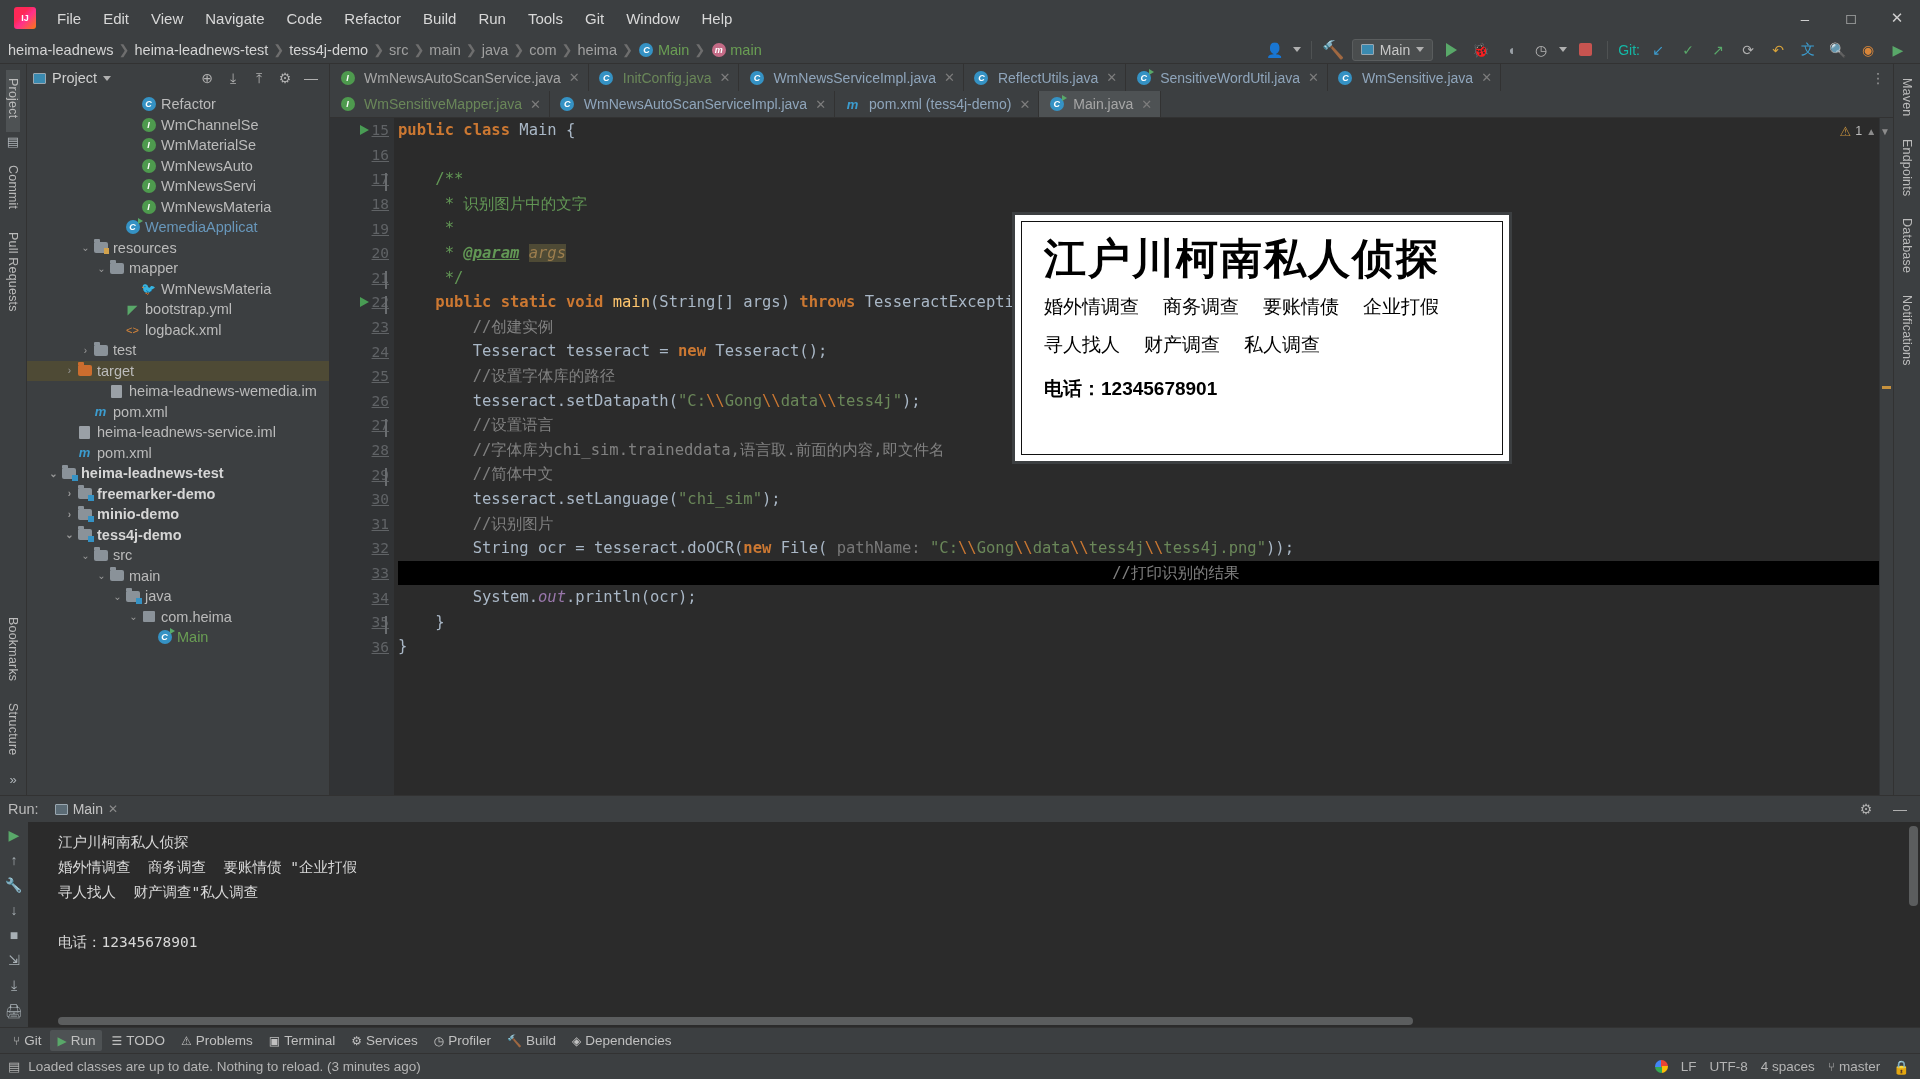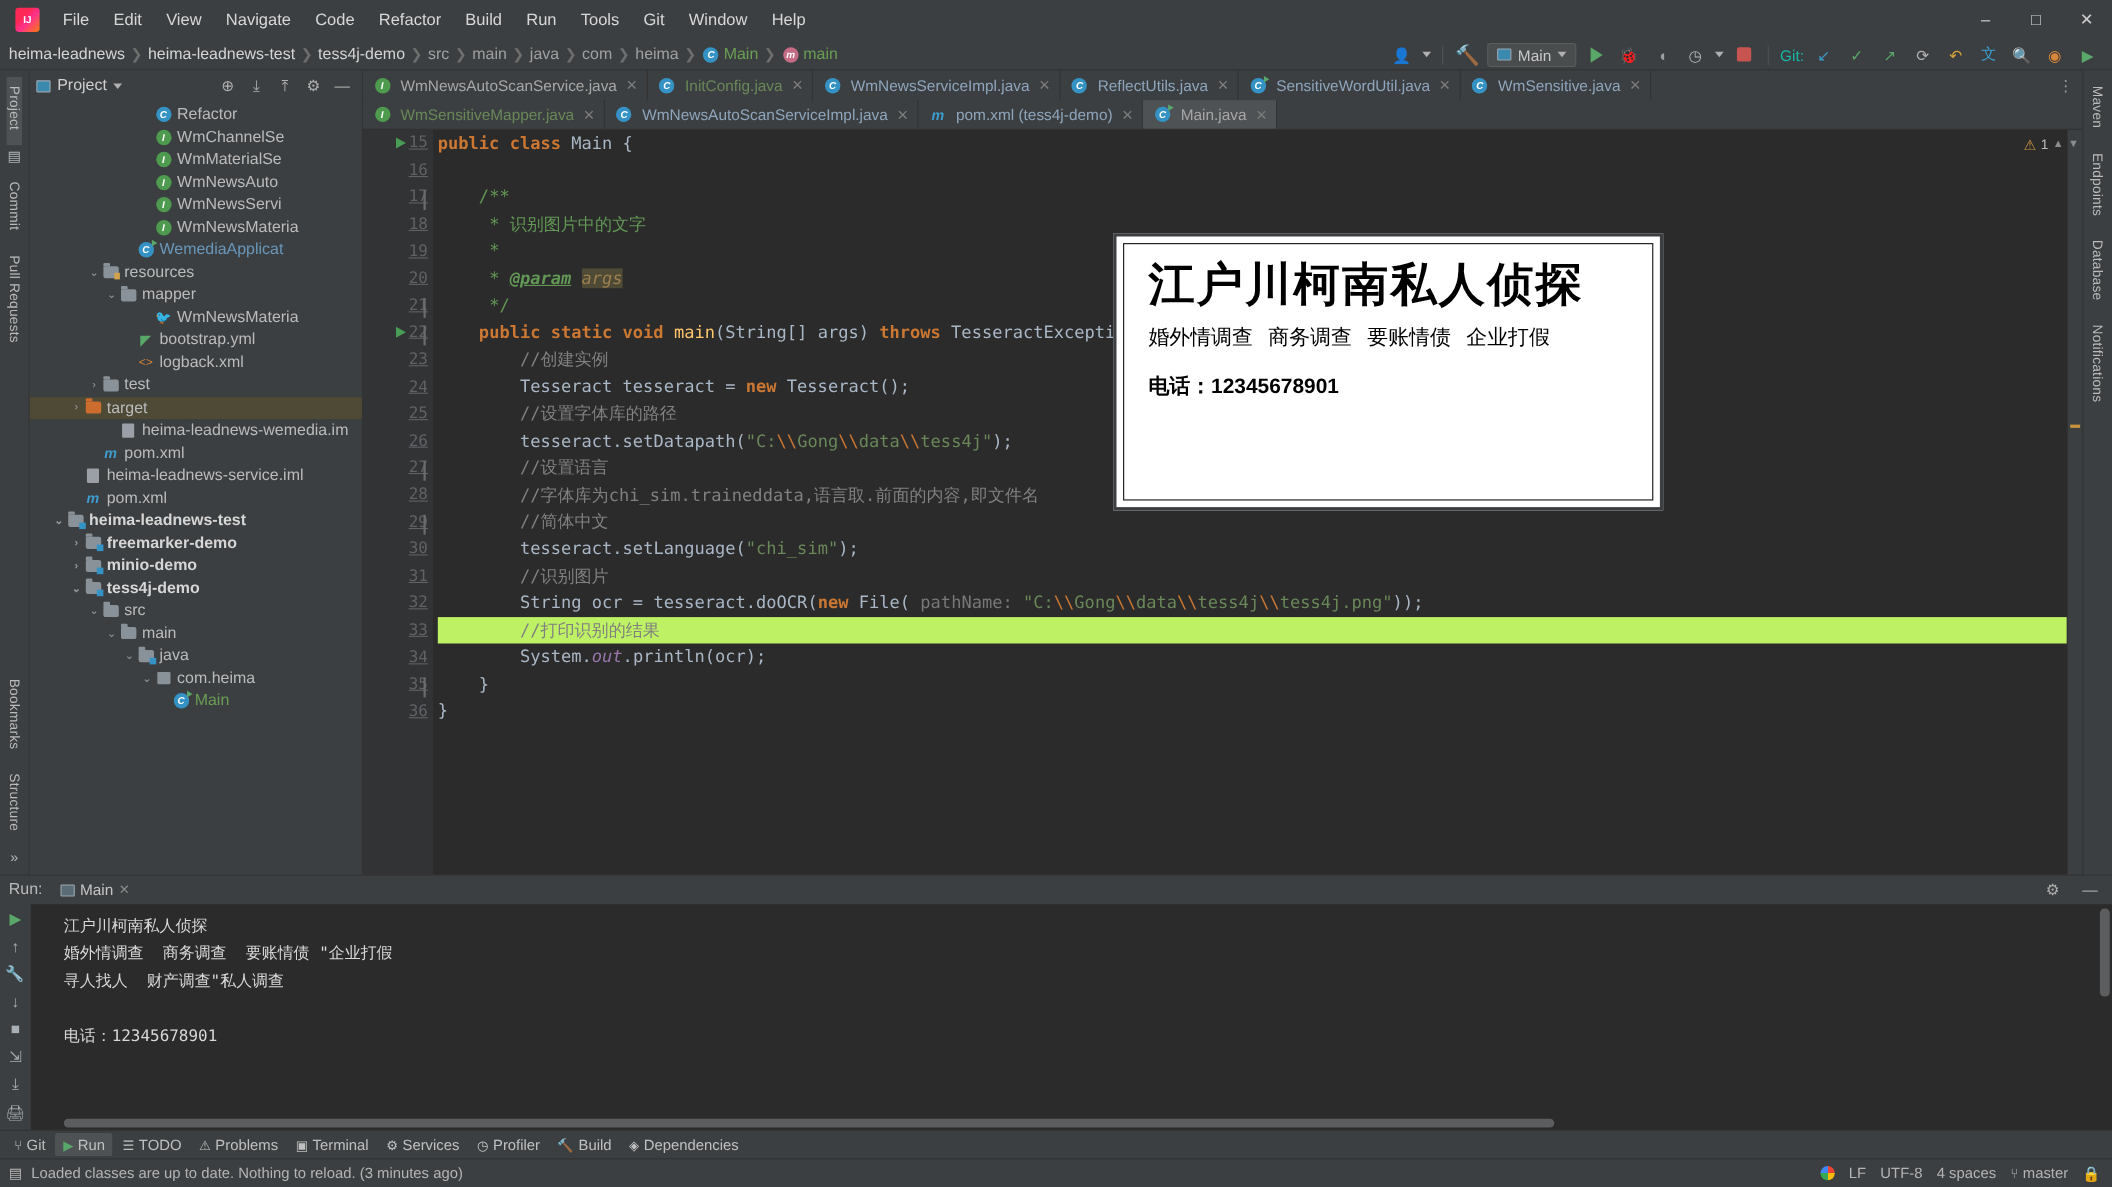--- a/index.html
+++ b/index.html
@@ -147,21 +147,21 @@
   .gline .runmark { position: absolute; left: 30px; width: 0; height: 0; border-left: 9px solid #499c54; border-top: 5.5px solid transparent; border-bottom: 5.5px solid transparent; }
   .foldcol { position: absolute; left: 55px; width: 11px; height: 11px; }
   .fold-box { width: 9px; height: 9px; border: 1px solid #6a6d70; position: relative; }
   .fold-box::after { content:""; position:absolute; left:1px; right:1px; top:3px; height:1px; background:#6a6d70; }
   .code {
     flex: 1; background: #2b2b2b; font-family: "DejaVu Sans Mono", monospace; font-size: 15.5px;
     line-height: 24.6px; color: #a9b7c6; white-space: pre; padding-left: 4px; position: relative;
     overflow: hidden;
   }
   .cl { height: 24.6px; }
-  .cl.cur { background: #bef264; }
+  .cl.cur { background: #000000; text-align: center; }
   .k { color: #cc7832; font-weight: bold; }
   .kk { color: #cc7832; }
   .s { color: #6a8759; }
   .cm { color: #808080; }
   .doc { color: #629755; }
   .tag { color: #629755; font-style: italic; text-decoration: underline; font-weight: bold; }
   .hl { background: #4e4a35; color: #9d7e4e; font-style: italic; }
   .ty { color: #a9b7c6; }
   .mth { color: #ffc66d; }
   .fld { color: #9876aa; font-style: italic; }
@@ -185,21 +185,21 @@
     display: flex; flex-direction: column; z-index: 30;
   }
   .imgcard-inner {
     flex: 1; border: 1px solid #111; padding: 14px 22px 10px 22px; color: #000;
     display: flex; flex-direction: column; gap: 2px;
   }
   .ic-title {
     font-family: "DejaVu Sans", sans-serif; font-size: 42px; font-weight: bold;
     letter-spacing: 2px; line-height: 1.1; color: #000; white-space: nowrap;
   }
-  .ic-row { font-size: 19px; color: #000; display: flex; gap: 14px; margin-top: 10px; white-space: nowrap; text-align: center; }
+  .ic-row { font-size: 19px; color: #000; display: flex; gap: 24px; margin-top: 10px; white-space: nowrap; text-align: center; }
   .ic-phone { font-size: 19px; font-weight: bold; color: #000; margin-top: 16px; }
 
   
   .runpanel { height: 232px; background: #3c3f41; display: flex; flex-direction: column; flex: none; border-top: 1px solid #323232; }
   .run-head { height: 26px; display: flex; align-items: center; padding: 0 8px; gap: 10px; flex: none; }
   .run-label { font-size: 14.5px; color: #bbb; }
   .run-tab { display: flex; align-items: center; gap: 5px; font-size: 14px; color: #c4c4c4; padding: 2px 6px; }
   .run-head-right { margin-left: auto; display: flex; gap: 10px; align-items: center; }
   .run-body { flex: 1; display: flex; min-height: 0; }
   .run-rail { width: 28px; background: #3c3f41; display: flex; flex-direction: column; align-items: center; gap: 9px; padding-top: 5px; flex: none; }
@@ -744,20 +744,25 @@
 
   <div class="imgcard">
     <div class="imgcard-inner">
       <div class="ic-title">江户川柯南私人侦探</div>
       <div class="ic-row">
         <span>婚外情调查</span>
         <span>商务调查</span>
         <span>要账情债</span>
         <span>企业打假</span>
       </div>
+      <div class="ic-row">
+        <span>寻人找人</span>
+        <span>财产调查</span>
+        <span>私人调查</span>
+      </div>
       <div class="ic-phone">电话：12345678901</div>
     </div>
   </div>
 
   <div class="runpanel">
     <div class="run-head">
       <span class="run-label">Run:</span>
       <span class="run-tab">
         <span class="sq-ic" style="background:#5b6b75"></span>
         <span>Main</span>

